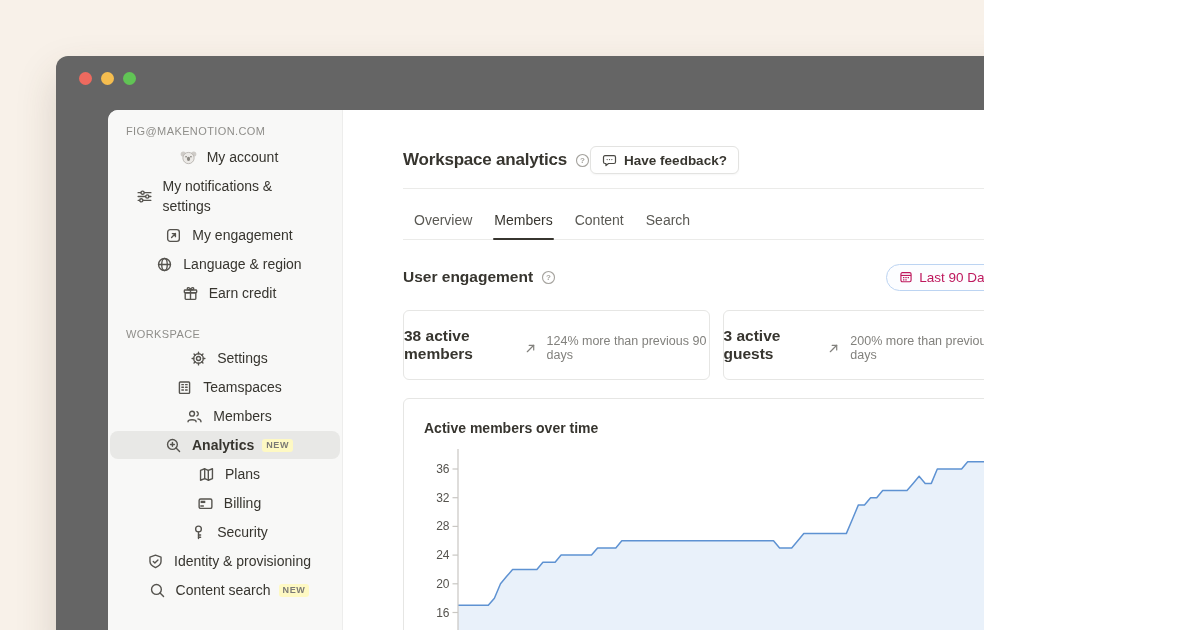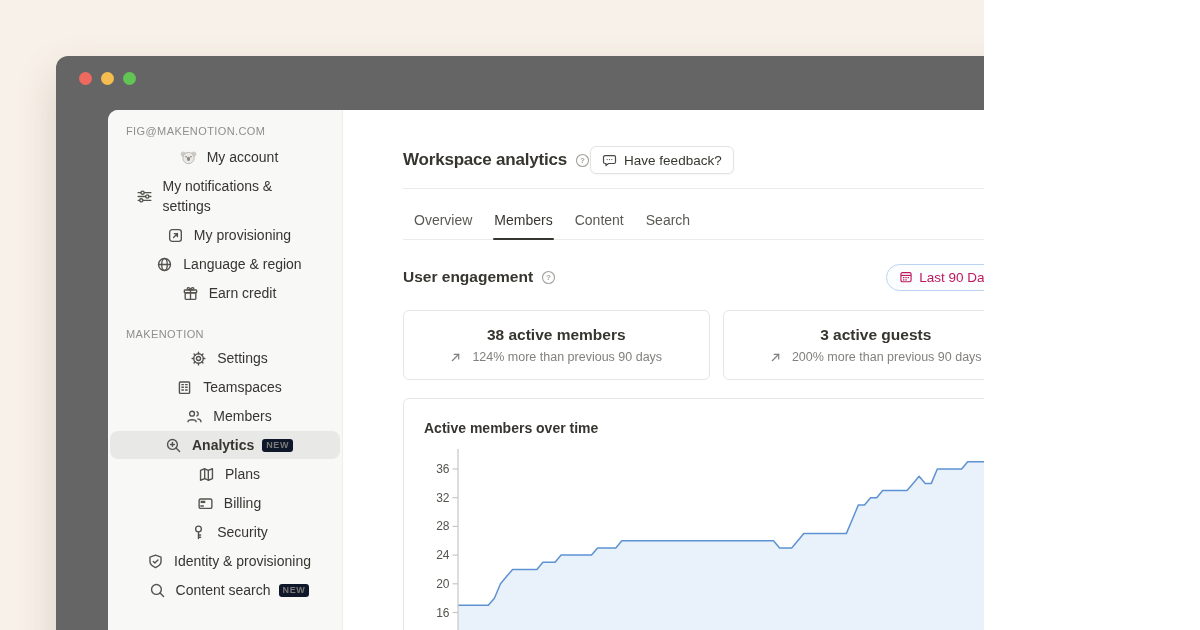--- a/index.html
+++ b/index.html
@@ -21,32 +21,32 @@
               color:#8f8e8a; white-space:nowrap; }
   .sb-section { margin:21px 14px 4px 18px; font-size:11px; font-weight:500; letter-spacing:.4px; color:#8f8e8a; }
   .sb-row { display:flex; align-items:center; margin:1px 2px; padding:4px 6px 4px 14px;
             border-radius:4px; cursor:pointer;justify-content:center; }
   .sb-row.selected { background:#e8e8e6;border-radius:8px; }
   .sb-row.selected .sb-label { font-weight:600; }
   .sb-icon { width:17px; height:17px; flex:0 0 17px; margin-right:10px; color:#55534e; display:flex; align-items:center; }
   .sb-icon svg { width:17px; height:17px; display:block; }
   .sb-label { font-size:14px; font-weight:500; color:#37352f; line-height:20px; max-width:160px; }
   .badge { margin-left:8px; font-size:9px; font-weight:600; letter-spacing:.6px; color:#7b7a76;
-           background:#0f172a; border-radius:3px; padding:2px 4px; line-height:1; }
+           background:#fef9c3; border-radius:3px; padding:2px 4px; line-height:1; }
 
   
   .main { flex:1; padding:36px 59px 0 60px; background:#fff; }
   .hdr-row { display:flex; align-items:center; justify-content:flex-start; height:28px; }
   .hdr-left { display:flex; align-items:center; gap:8px; }
   .page-title { font-size:17px; font-weight:700; color:#37352f; letter-spacing:-.2px; }
   .q-icon { color:#a5a39e; display:flex; }
   .q-icon svg { width:15px; height:15px; }
   .btn-feedback { display:flex; align-items:center; gap:7px; height:28px; padding:0 11px;
                   background:#fff; border:1px solid #e3e3e1; border-radius:6px;
-                  font-size:13.5px; font-weight:400; color:#37352f; cursor:pointer;
+                  font-size:13.5px; font-weight:700; color:#37352f; cursor:pointer;
                   box-shadow:0 1px 2px rgba(15,15,15,.04); font-family:inherit; }
   .btn-feedback svg { width:15px; height:15px; color:#4b4a45; }
 
   .divider { height:1px; background:#ebebe9; margin-top:14px; }
 
   .tabs { display:flex; height:51px; border-bottom:1px solid #ebebe9; padding-top:12px; }
   .tab { position:relative; display:flex; align-items:center; padding:0 11px; font-size:14px;
          font-weight:500; color:#5a5954; cursor:pointer; }
   .tab.active { color:#37352f; }
   .tab.active::after { content:""; position:absolute; left:10px; right:10px; bottom:-1px;
@@ -55,21 +55,21 @@
   .eng-row { display:flex; align-items:center; justify-content:space-between; margin-top:23px; height:28px; }
   .eng-left { display:flex; align-items:center; gap:8px; }
   .eng-title { font-size:15.5px; font-weight:600; color:#37352f; }
   .btn-range { display:flex; align-items:center; gap:6px; height:27px; padding:0 12px;
                border-radius:14px; border:1px solid #bcd4f2; background:#fcfdff;
                font-size:13.5px; font-weight:500; cursor:pointer; font-family:inherit; }
   .btn-range svg { display:block; }
 
   .stats { display:flex; gap:13px; margin-top:19px; }
   .stat-card { flex:1; height:70px; border:1px solid #e6e6e4; border-radius:6px; background:#fff;
-               display:flex; flex-direction:column; align-items:center; justify-content:center; }
+               display:flex; align-items:center; justify-content:center; }
   .stat-value { font-size:15.5px; font-weight:600; color:#37352f; }
   .stat-delta { margin-top:6px; font-size:12.5px; color:#82817d; display:flex; align-items:center; gap:11px; }
   .stat-delta svg { width:11px; height:11px; color:#82817d; }
 
   .chart-card { position:relative; margin-top:18px; height:320px; border:1px solid #e6e6e4;
                 border-radius:6px; background:#fff; }
   .chart-title { position:absolute; left:20px; top:21px; font-size:14px; font-weight:700; color:#37352f; }
   .chart-svg { position:absolute; left:30px; top:46px; }
   .chart-svg text { font-family:"Liberation Sans","DejaVu Sans",sans-serif; }
 </style>
@@ -115,21 +115,21 @@
               </span>
               <span class="sb-label">My notifications &amp; settings</span>
             </div>
             <div class="sb-row">
               <span class="sb-icon">
                 <svg viewBox="0 0 16 16" fill="none" stroke="currentColor" stroke-width="1.3" stroke-linecap="round" stroke-linejoin="round">
                   <rect x="2.5" y="2.5" width="11" height="11" rx="2.4"></rect>
                   <path d="M6.2 9.8 L9.8 6.2 M6.9 6.2 H9.8 V9.1"></path>
                 </svg>
               </span>
-              <span class="sb-label">My provisioning</span>
+              <span class="sb-label">My engagement</span>
             </div>
             <div class="sb-row">
               <span class="sb-icon">
                 <svg viewBox="0 0 16 16" fill="none" stroke="currentColor" stroke-width="1.3" stroke-linecap="round" stroke-linejoin="round">
                   <circle cx="8" cy="8" r="5.6"></circle>
                   <ellipse cx="8" cy="8" rx="2.6" ry="5.6"></ellipse>
                   <line x1="2.4" y1="8" x2="13.6" y2="8"></line>
                 </svg>
               </span>
               <span class="sb-label">Language &amp; region</span>
@@ -140,21 +140,21 @@
                   <rect x="3" y="7.3" width="10" height="6.2" rx="0.7"></rect>
                   <rect x="2.2" y="4.7" width="11.6" height="2.6" rx="0.7"></rect>
                   <line x1="8" y1="4.7" x2="8" y2="13.5"></line>
                   <path d="M8 4.5 C8 2.7 5.4 1.7 5 3.1 C4.7 4.3 6.5 4.6 8 4.5 Z"></path>
                   <path d="M8 4.5 C8 2.7 10.6 1.7 11 3.1 C11.3 4.3 9.5 4.6 8 4.5 Z"></path>
                 </svg>
               </span>
               <span class="sb-label">Earn credit</span>
             </div>
           </div>
-        <div class="sb-section">MAKENOTION</div>
+        <div class="sb-section">WORKSPACE</div>
         <div id="workspace-list">
             <div class="sb-row">
               <span class="sb-icon">
                 <svg viewBox="0 0 16 16" fill="none" stroke="currentColor" stroke-width="1.3" stroke-linecap="round" stroke-linejoin="round">
                   <circle cx="8" cy="8" r="4.5"></circle>
                   <circle cx="8" cy="8" r="1.9"></circle>
                   <path d="M8 2 V3.5 M8 12.5 V14 M2 8 H3.5 M12.5 8 H14 M3.8 3.8 L4.9 4.9 M11.1 11.1 L12.2 12.2 M12.2 3.8 L11.1 4.9 M4.9 11.1 L3.8 12.2"></path>
                 </svg>
               </span>
               <span class="sb-label">Settings</span>

